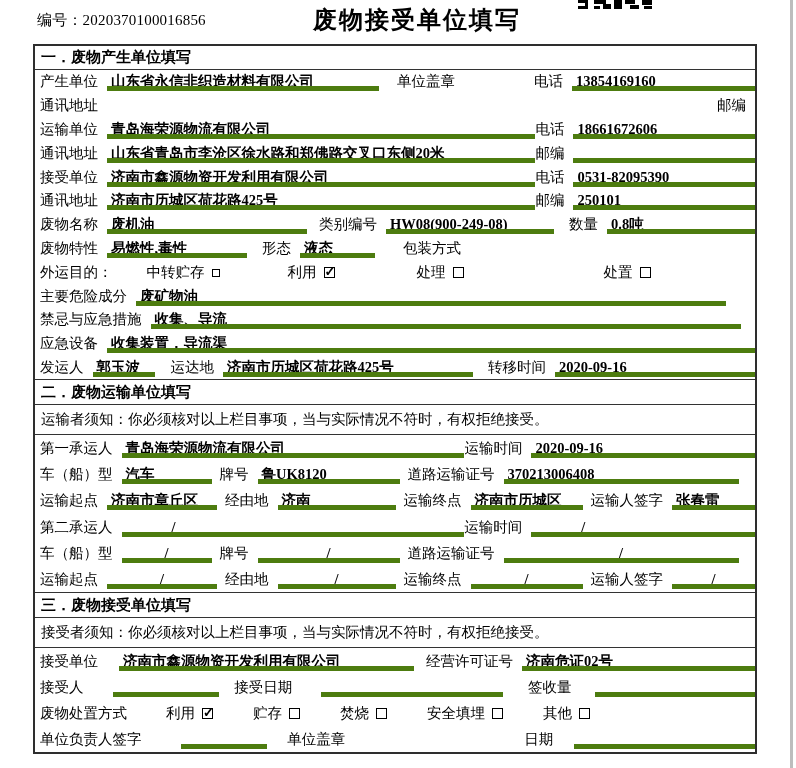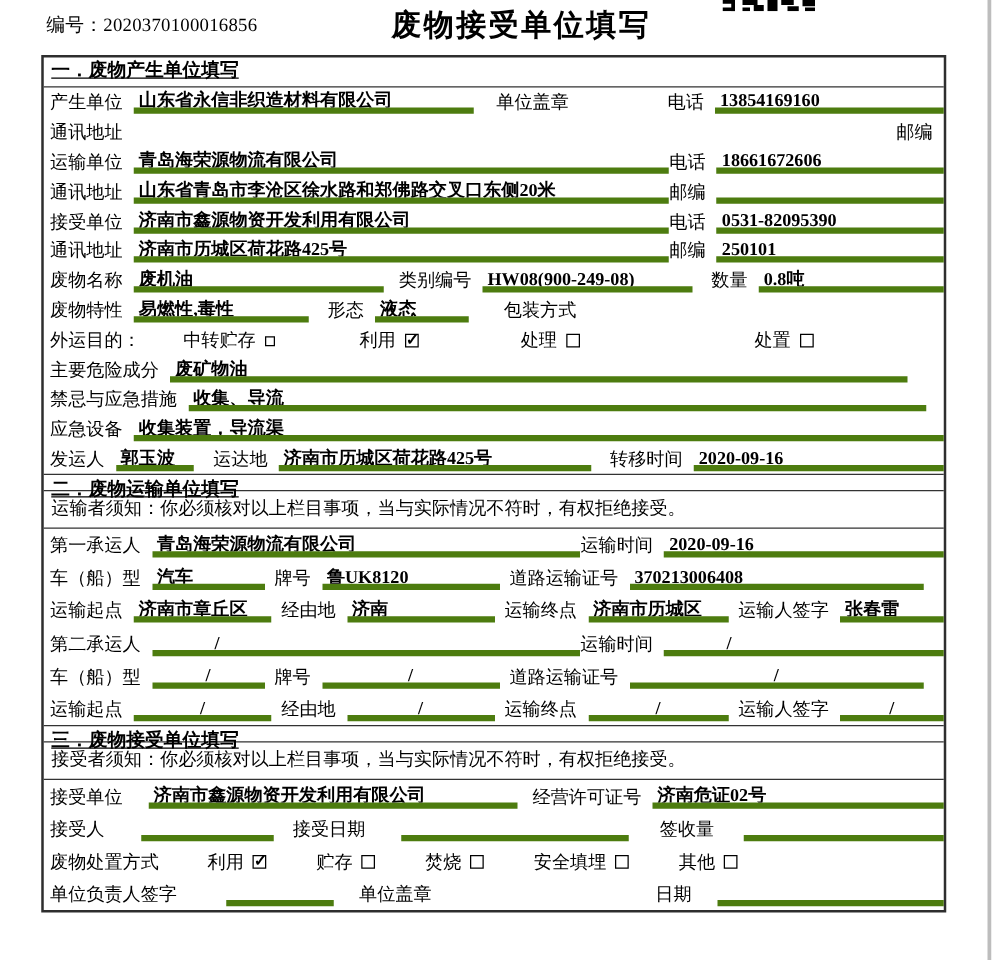--- a/index.html
+++ b/index.html
@@ -10,22 +10,22 @@
   .page-edge { position:absolute; left:790px; top:0; width:3px; height:768px; background:#bdbdbd; }
   .qr-frag { position:absolute; left:578px; top:0; width:74px; height:9px; }
 
   
   .doc-header { position:absolute; left:0; top:0; width:796px; height:40px; }
   .serial { position:absolute; left:37px; top:11px; font-size:15px; letter-spacing:.2px; }
   .doc-title { position:absolute; left:313px; top:4px; font-size:24px; font-weight:bold; letter-spacing:2px; }
 
   
   .form-table { position:absolute; left:33px; top:44px; width:724px; border:2px solid #2e2e2e; background:#fff; }
-  .sec-header { height:24px; line-height:21px; padding:1px 2px 0 6px; font-weight:bold; font-size:15px; border-bottom:1.5px solid #333;text-decoration:underline; }
-  .sec-header.bt { border-top:1.5px solid #333; height:14px; line-height:23px; }
+  .sec-header { height:24px; line-height:21px; padding:1px 2px 0 6px; font-weight:bold; font-size:15px; border-bottom:1.5px solid #333; }
+  .sec-header.bt { border-top:1.5px solid #333; height:26px; line-height:23px; }
   .notice { height:30px; line-height:29px; padding:0 6px; font-size:14.5px; border-bottom:1.2px solid #333; }
   .row { display:flex; align-items:center; padding:0 0 0 5px; font-size:14.5px; white-space:nowrap; }
   .s1 .row { height:23.8px; }
   .s2 .row { height:26.2px; }
   .s3 .row { height:26px; }
   .lbl { margin-right:9px; }
   .val { border-bottom:5px solid #4d7c0f; padding:0 4px; height:19px; line-height:18px; display:inline-block; overflow:hidden;font-weight:bold; }
   .grow { flex:1 1 auto; }
   .ctr { text-align:center; }
   .ind { padding-left:50px; }

